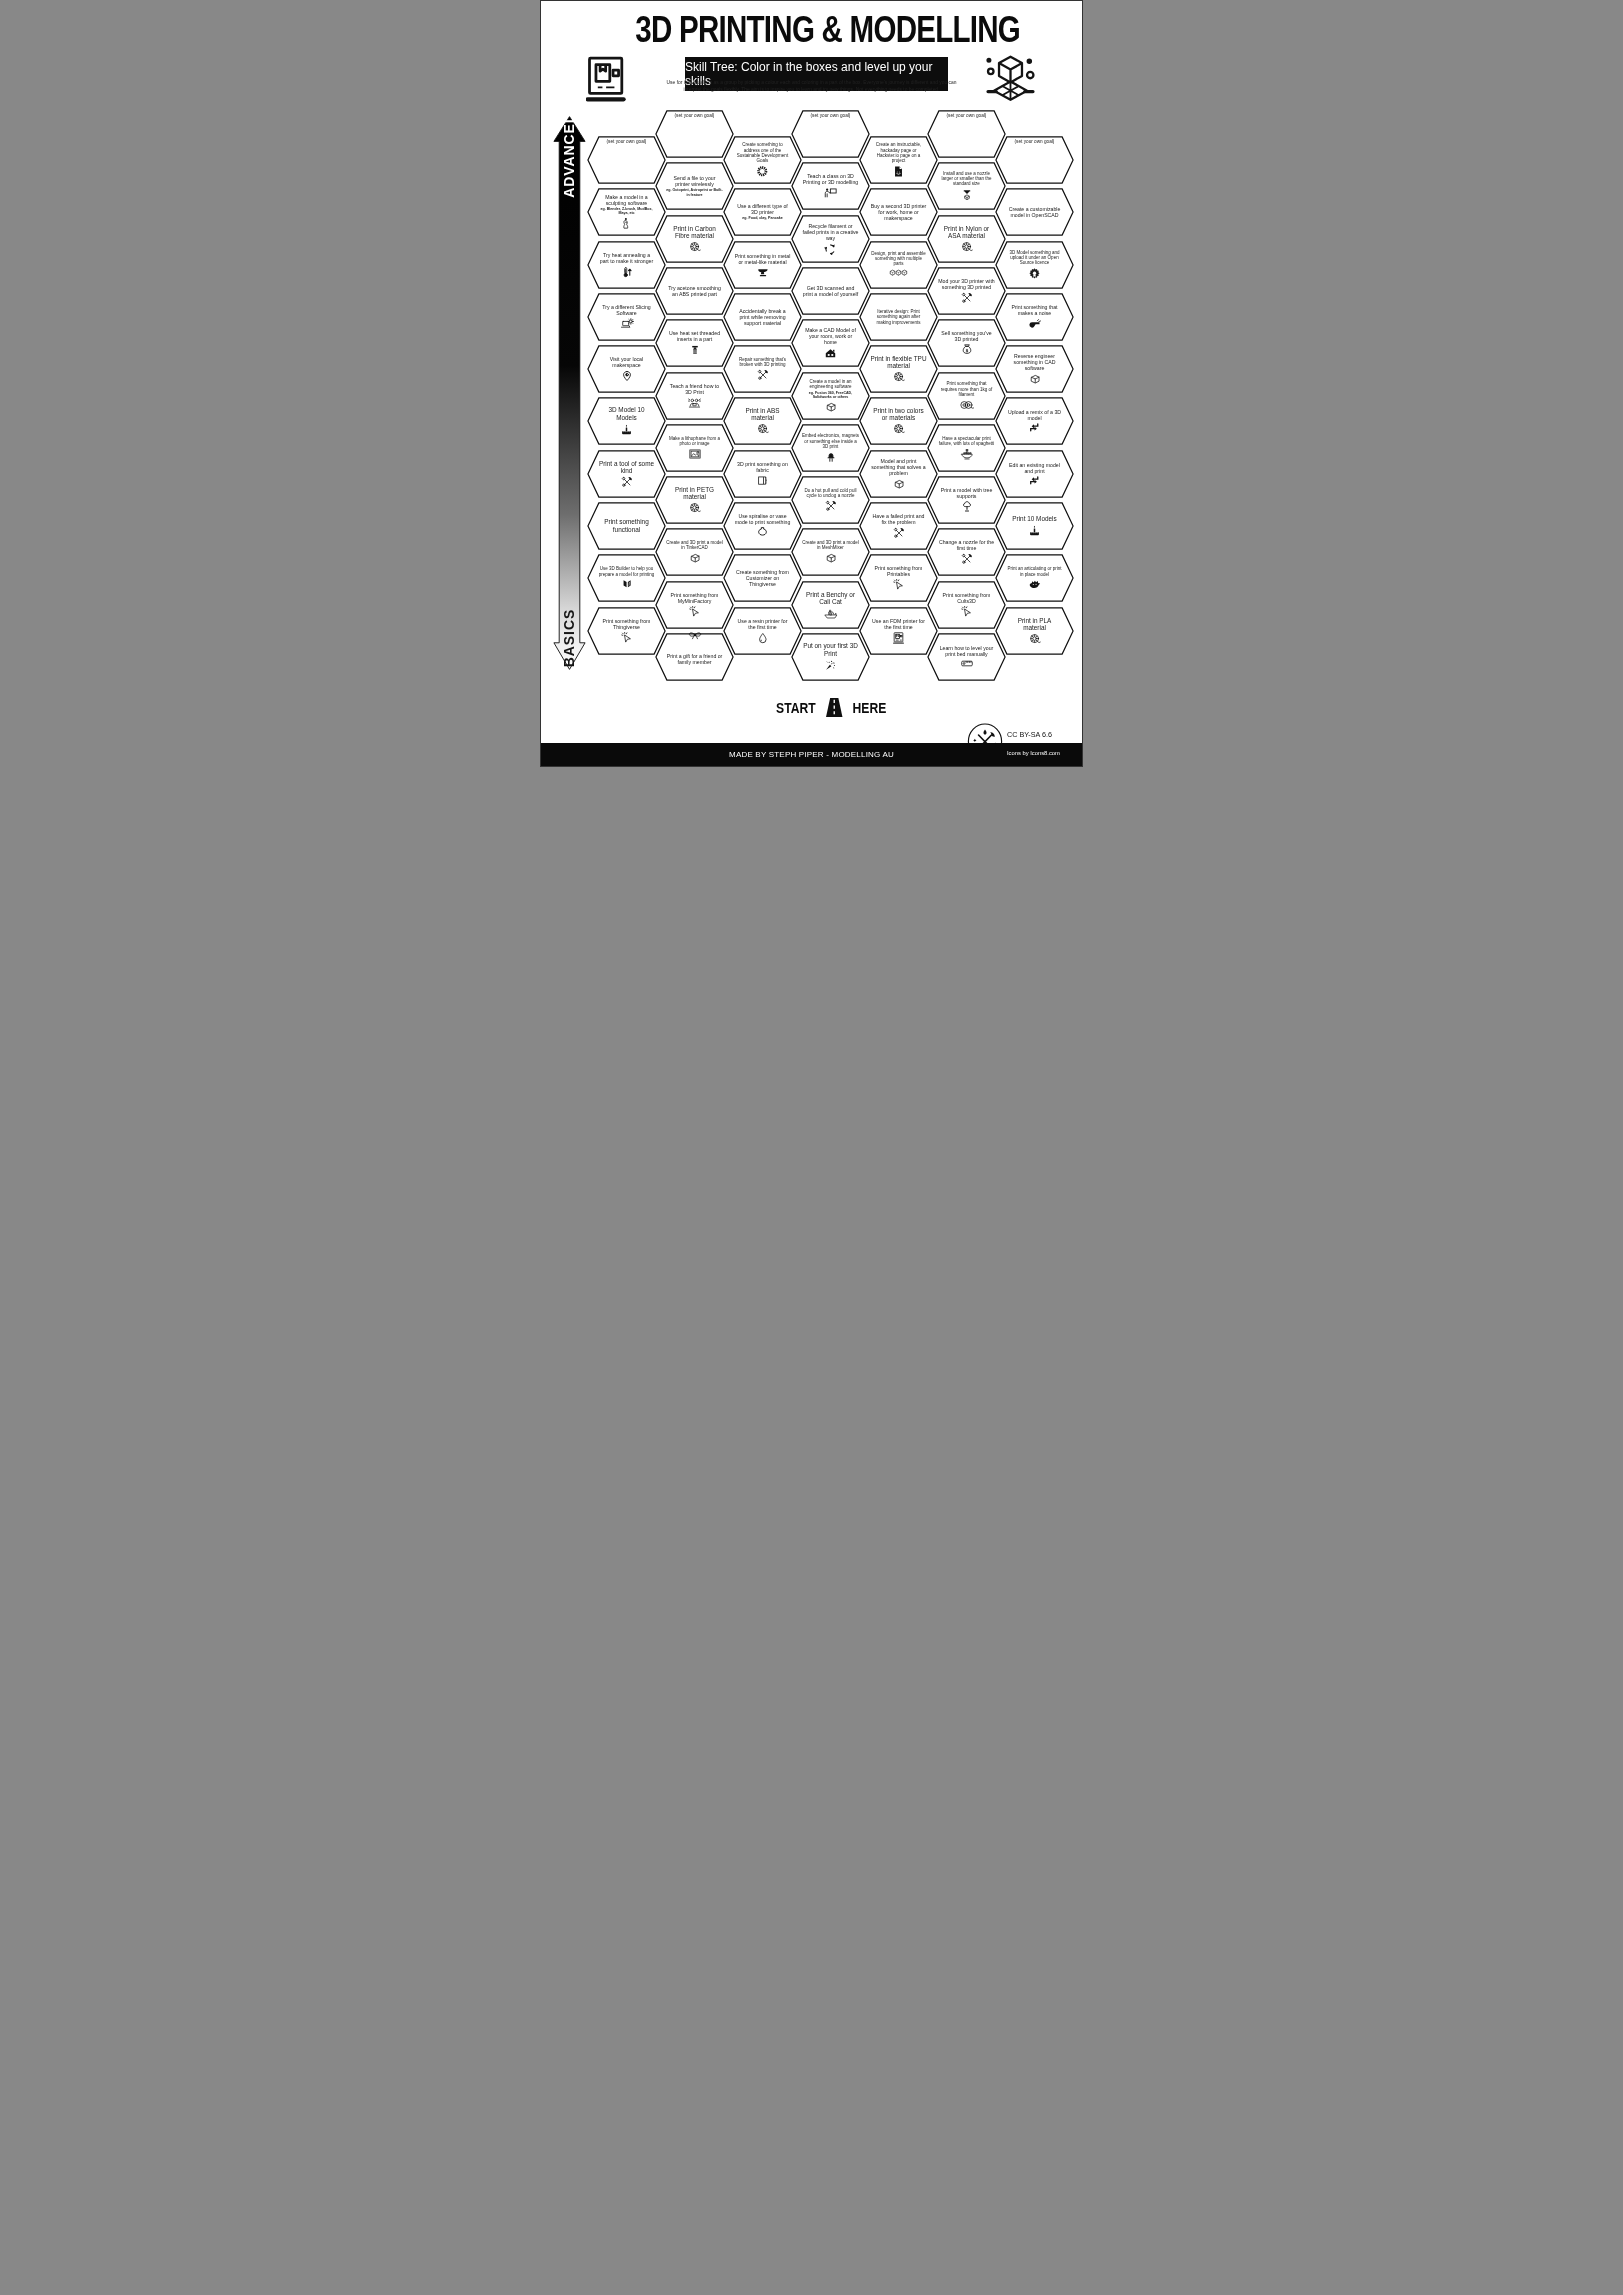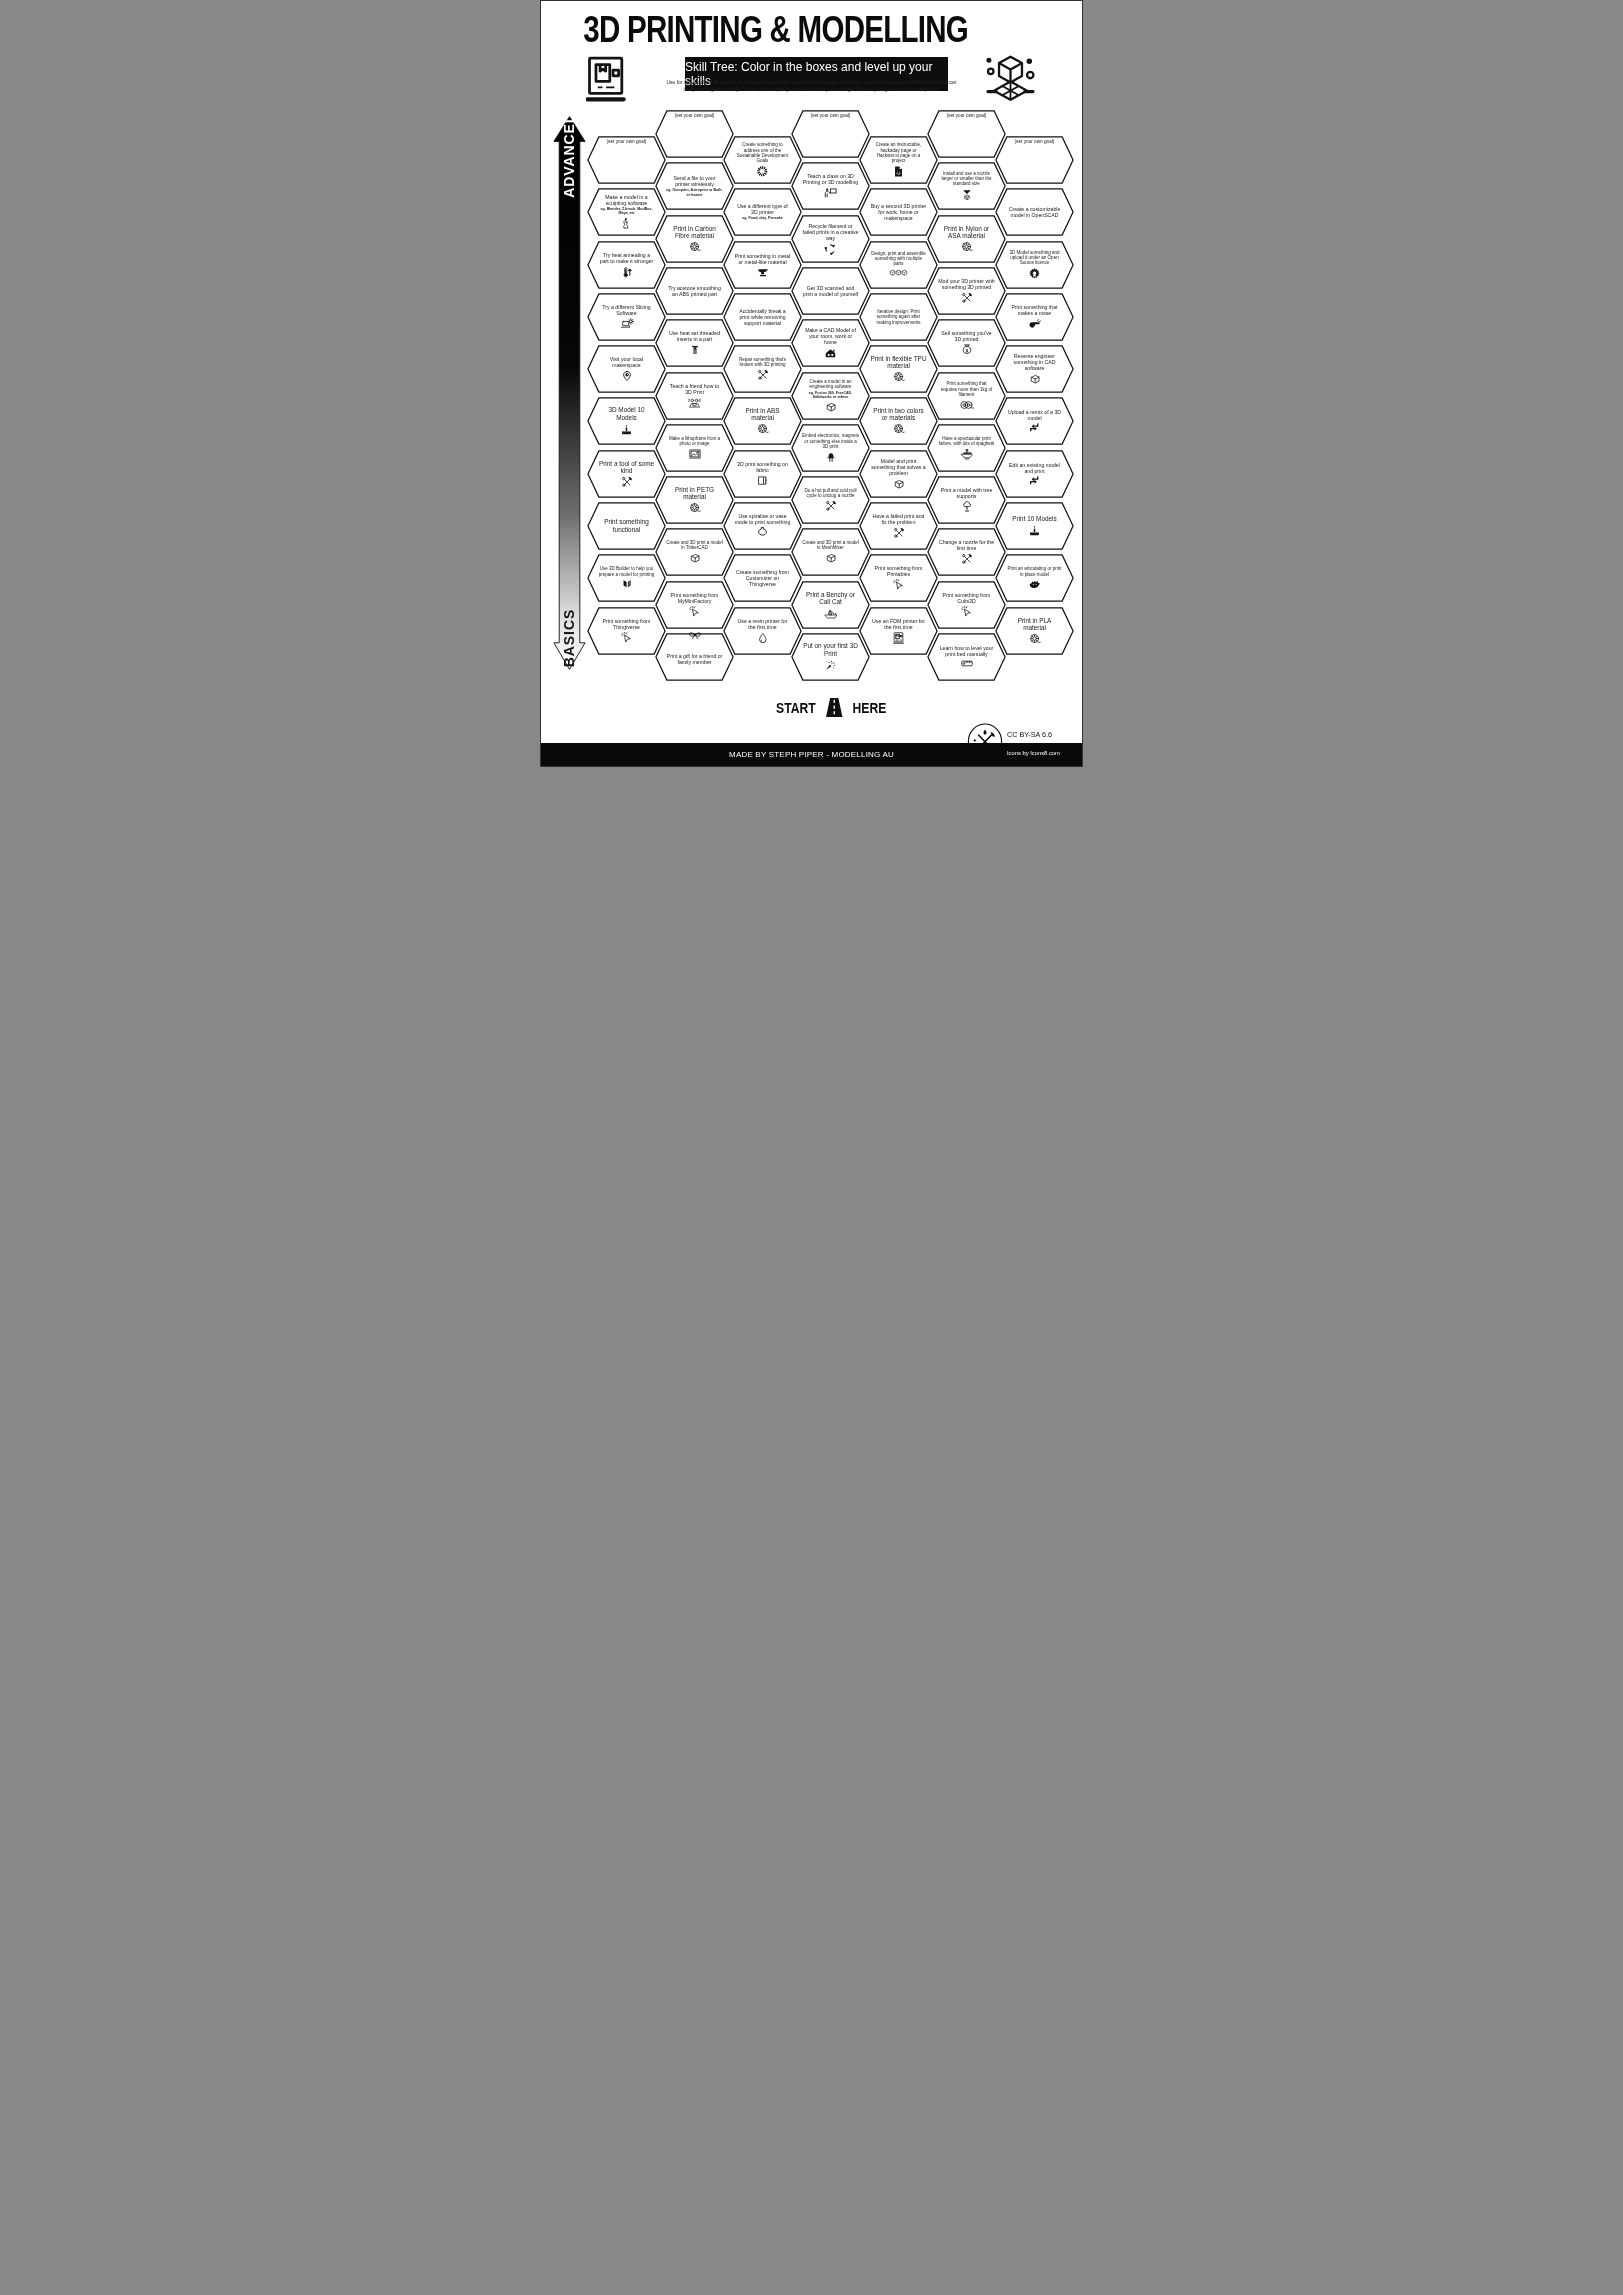--- a/index.html
+++ b/index.html
@@ -1,19 +1,19 @@
 <!DOCTYPE html>
 <html style="font-size:7.4px"><head>
 <meta charset="utf-8">
 <style>
   html,body{margin:0;padding:0;background:#888;}
   .page{position:relative;width:541px;height:765px;margin:0 auto;background:#fff;
         font-family:"Liberation Sans",sans-serif;color:#141414;overflow:hidden;border:0.5px solid #333;}
   
-  .title{position:absolute;top:8.3px;left:0;width:100%;}
+  .title{position:absolute;top:8.3px;left:0;width:100%;text-align:center;padding-left:16px;}
   .title span{display:inline-block;font-size:36px;font-weight:900;letter-spacing:-0.9px;
               transform:scaleX(.82);white-space:nowrap;color:#0b0b0b;}
   .subtitle-bar{position:absolute;top:56px;left:144px;width:263px;background:#0d0d0d;color:#fff;
                 font-size:12px;font-weight:500;padding:2.8px 0 3.7px;}
   .desc{position:absolute;top:78px;left:0;width:100%;text-align:center;font-size:4.9px;line-height:1.5;color:#222;}
   .hdr-icon{position:absolute;}
   
   .axis-arrow{position:absolute;left:12px;top:112px;}
   .axis-label{position:absolute;white-space:nowrap;font-size:14px;font-weight:600;letter-spacing:0.9px;}
   .axis-label.adv{left:28px;top:154px;transform:translate(-50%,-50%) rotate(-90deg);color:#fff;}

